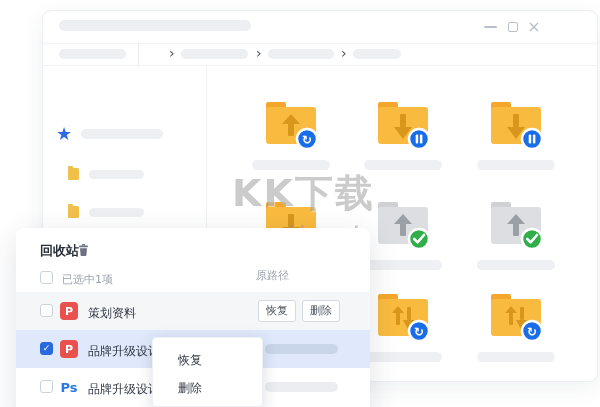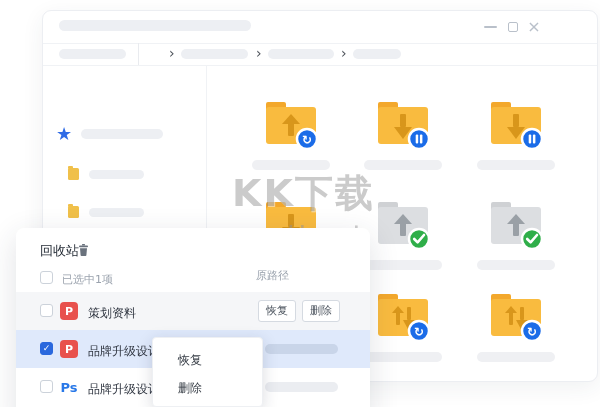--- a/index.html
+++ b/index.html
@@ -53,21 +53,21 @@
   
   .watermark { position:absolute; left:232px; top:168px; z-index:2; pointer-events:none; }
   .wm-title { font-size:38px; font-weight:800; color:rgba(125,125,125,.40); letter-spacing:2px;
     text-shadow:1px 1px 0 rgba(255,255,255,.5); }
   .wm-url { margin-top:4px; margin-left:4px; font-size:15px; font-weight:700;
     color:rgba(150,150,150,.48); letter-spacing:1.5px; }
 
   
   .recycle-panel { position:absolute; left:16px; top:228px; width:354px; height:200px;
     background:#fff; border-radius:8px; box-shadow:0 8px 30px rgba(40,50,70,.14); z-index:3; }
-  .rp-title { position:absolute; left:24px; top:14px; font-size:13px; font-weight:400; color:#272e38; }
+  .rp-title { position:absolute; left:24px; top:14px; font-size:13px; font-weight:700; color:#272e38; }
   .trash-icon { position:absolute; left:62px; top:16px; }
   .rp-subheader { position:absolute; left:0; top:40px; right:0; height:22px; }
   .muted { font-size:11px; color:#9aa2ad; }
   .sel-label { position:absolute; left:46px; top:4px; }
   .path-header { position:absolute; left:240px; top:0; }
   .cb { position:absolute; left:24px; width:13px; height:13px; background:#fff;
     border:1px solid #ccd2da; border-radius:3px; display:flex; align-items:center; justify-content:center; }
   .cb.checked { background:#2a68dd; border-color:#2a68dd; }
   .cb .tick { color:#fff; font-size:9px; font-weight:700; line-height:1; font-style:normal; }
   .rp-row { position:absolute; left:0; right:0; height:38px; }

